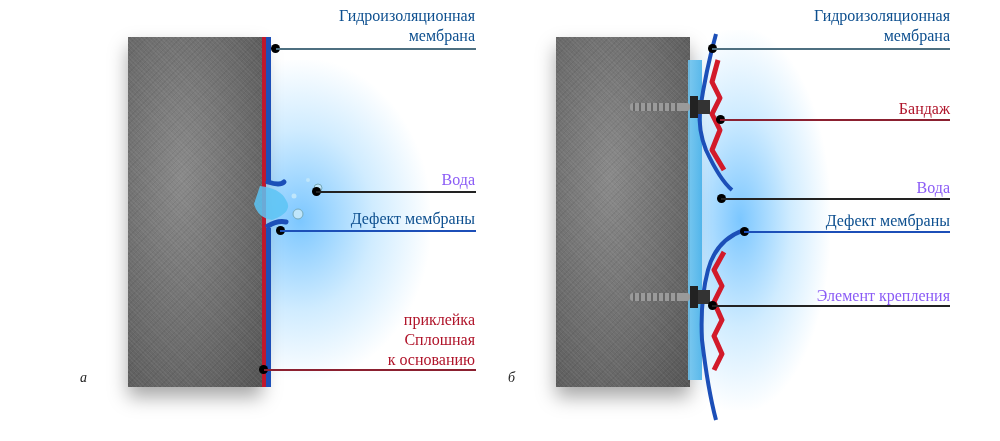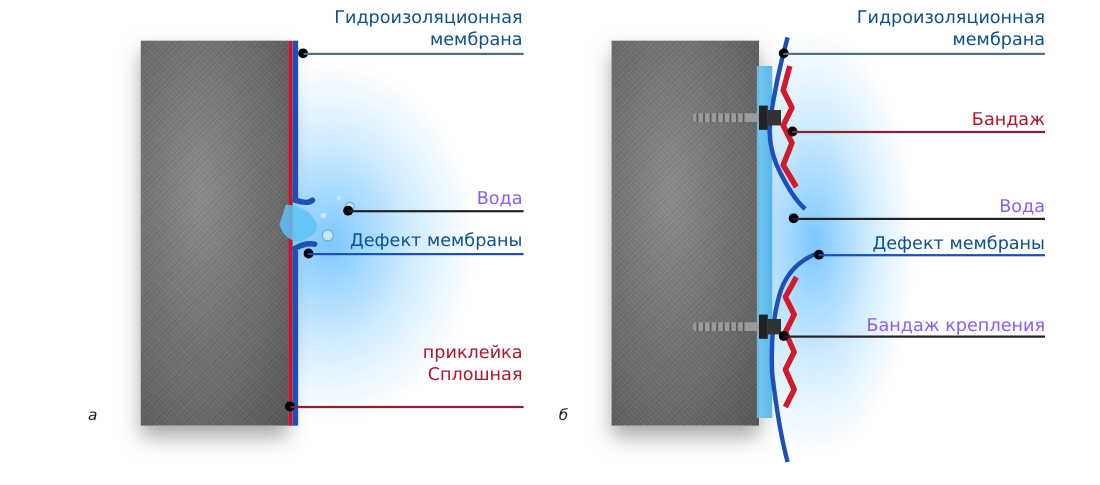--- a/index.html
+++ b/index.html
@@ -1,17 +1,17 @@
 <!DOCTYPE html>
 <html><head>
 <meta charset="utf-8">
 <style>
   html,body{margin:0;padding:0;background:#fff;}
   body{width:1000px;height:441px;position:relative;overflow:hidden;font-family:"DejaVu Sans","Liberation Sans",sans-serif;}
-  .panel{position:absolute;top:0;height:378px;}
+  .panel{position:absolute;top:0;height:378px;font-family:Liberation Serif, serif;}
   .block{position:absolute;background:radial-gradient(ellipse at 40% 40%,#8a8a8a 0%,#6e6e6e 55%,#555 100%);box-shadow:0 10px 18px rgba(0,0,0,0.35);}
   .block::after{content:"";position:absolute;inset:0;background:repeating-linear-gradient(45deg,rgba(255,255,255,0.05) 0 1px,transparent 1px 3px),repeating-linear-gradient(-45deg,rgba(0,0,0,0.06) 0 1px,transparent 1px 4px);}
   .glow{position:absolute;background:radial-gradient(ellipse at center,rgba(80,180,255,0.75) 0%,rgba(120,200,255,0.35) 40%,rgba(255,255,255,0) 72%);}
   .label{position:absolute;text-align:right;font-size:16px;line-height:20px;white-space:nowrap;}
   .blue{color:#0d4f8f;}
   .red{color:#b0142a;text-align:right;}
   .black{color:#8b5cf6;}
   .line{position:absolute;height:2px;}
   .dot{position:absolute;width:9px;height:9px;border-radius:50%;background:#000;}
   .tag{position:absolute;font-style:italic;font-size:14px;color:#222;}
@@ -49,20 +49,21 @@
   <div class="dot" style="left:312px;top:187px;"></div>
   <div class="line" style="left:316px;top:191px;width:160px;background:#222;"></div>
 
   <div class="label blue" style="right:25px;top:209px;">Дефект мембраны</div>
   <div class="dot" style="left:276px;top:226px;"></div>
   <div class="line" style="left:280px;top:230px;width:196px;background:#1c4fb8;"></div>
 
   <div class="label red" style="right:25px;top:310px;">
     <div>приклейка</div>
     <div>Сплошная</div>
+    <div>к основанию</div>
   </div>
   <div class="dot" style="left:259px;top:365px;"></div>
   <div class="line" style="left:264px;top:369px;width:212px;background:#8b2030;"></div>
 
   <div class="tag" style="left:80px;top:370px;">а</div>
 </div>
 
 <div class="panel" style="left:500px;width:500px;">
   <div class="glow" style="left:150px;top:30px;width:180px;height:380px;"></div>
   <div class="block" style="left:56px;top:37px;width:134px;height:350px;"></div>
@@ -104,18 +105,18 @@
   <div class="line" style="left:220px;top:119px;width:230px;background:#8b2030;"></div>
 
   <div class="label black" style="right:50px;top:178px;">Вода</div>
   <div class="dot" style="left:217px;top:194px;"></div>
   <div class="line" style="left:221px;top:198px;width:229px;background:#222;"></div>
 
   <div class="label blue" style="right:50px;top:211px;">Дефект мембраны</div>
   <div class="dot" style="left:240px;top:227px;"></div>
   <div class="line" style="left:244px;top:231px;width:206px;background:#1c4fb8;"></div>
 
-  <div class="label black" style="right:50px;top:286px;">Бандаж крепления</div>
+  <div class="label black" style="right:50px;top:286px;">Элемент крепления</div>
   <div class="dot" style="left:208px;top:301px;"></div>
   <div class="line" style="left:212px;top:305px;width:238px;background:#222;"></div>
 
   <div class="tag" style="left:8px;top:370px;">б</div>
 </div>
 
 </body></html>

